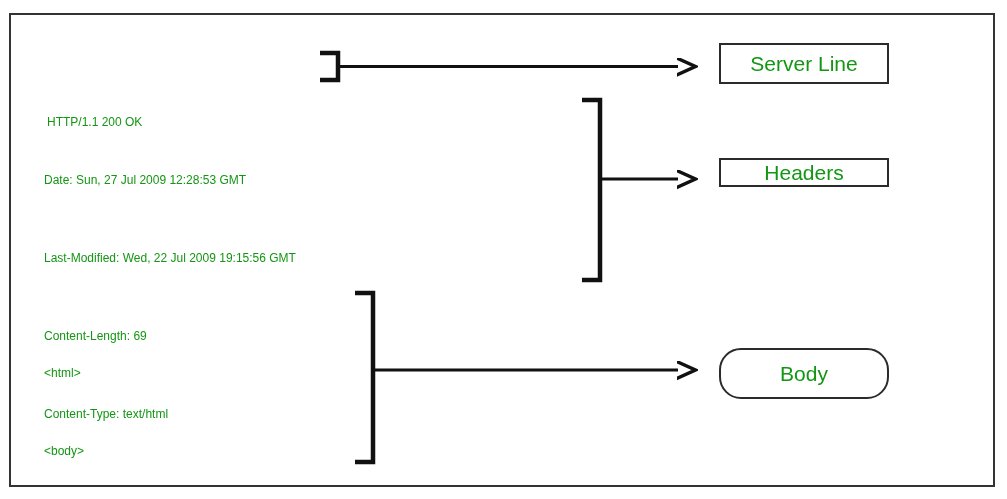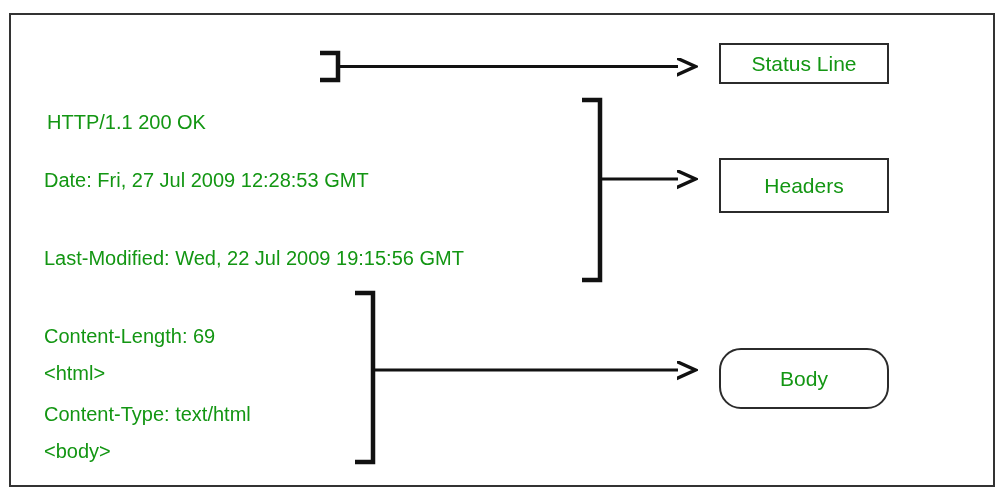--- a/index.html
+++ b/index.html
@@ -36,21 +36,21 @@
     top: 0;
     width: 1007px;
     height: 499px;
     pointer-events: none;
   }
   
   .code-group {
     position: absolute;
     color: #139613;
     font-family: "Liberation Sans", sans-serif;
-    font-size: 20px;
+    font-size: 12px;
     line-height: 26px;
     white-space: pre;
   }
   .code-line {
     display: block;
     color: #139613;
     white-space: pre;
   }
   #status-line-text {
     left: 47px;
@@ -79,41 +79,41 @@
     align-items: center;
     justify-content: center;
     text-align: center;
   }
   #box-status-line {
     top: 43px;
     height: 41px;
   }
   #box-headers {
     top: 158px;
-    height: 55px;
+    height: 29px;
   }
   #box-body {
     top: 348px;
-    height: 61px;
+    height: 51px;
     border-radius: 22px;
   }
 </style>
 </head>
 <body>
 
 <div id="canvas">
 
   <div id="outer-frame"></div>
 
   <div class="code-group" id="status-line-text">
     <span class="code-line">HTTP/1.1 200 OK</span>
   </div>
 
   <div class="code-group" id="headers-text">
-    <span class="code-line">Date: Fri, 27 Jul 2009 12:28:53 GMT</span>
+    <span class="code-line">Date: Sun, 27 Jul 2009 12:28:53 GMT</span>
     <span class="code-line">Last-Modified: Wed, 22 Jul 2009 19:15:56 GMT</span>
     <span class="code-line">Content-Length: 69</span>
     <span class="code-line">Content-Type: text/html</span>
     
   </div>
 
   <div class="code-group" id="body-text">
     <span class="code-line">&lt;html&gt;</span>
     <span class="code-line">&lt;body&gt;</span>
     
@@ -138,21 +138,21 @@
     </g>
     <line x1="600" y1="179" x2="678" y2="179" stroke="#111111" stroke-width="3" marker-end="url(#arrowhead)"></line>
 
     <g>
       <path d="M355,293 L373,293 L373,462 L355,462" fill="none" stroke="#111111" stroke-width="4.5" stroke-linecap="butt" stroke-linejoin="miter"></path>
     </g>
     <line x1="373" y1="370" x2="678" y2="370" stroke="#111111" stroke-width="3" marker-end="url(#arrowhead)"></line>
   </svg>
 
   <div class="label-box" id="box-status-line">
-    <span>Status Line</span>
+    <span>Server Line</span>
   </div>
 
   <div class="label-box" id="box-headers">
     <span>Headers</span>
   </div>
 
   <div class="label-box" id="box-body">
     <span>Body</span>
   </div>
 

